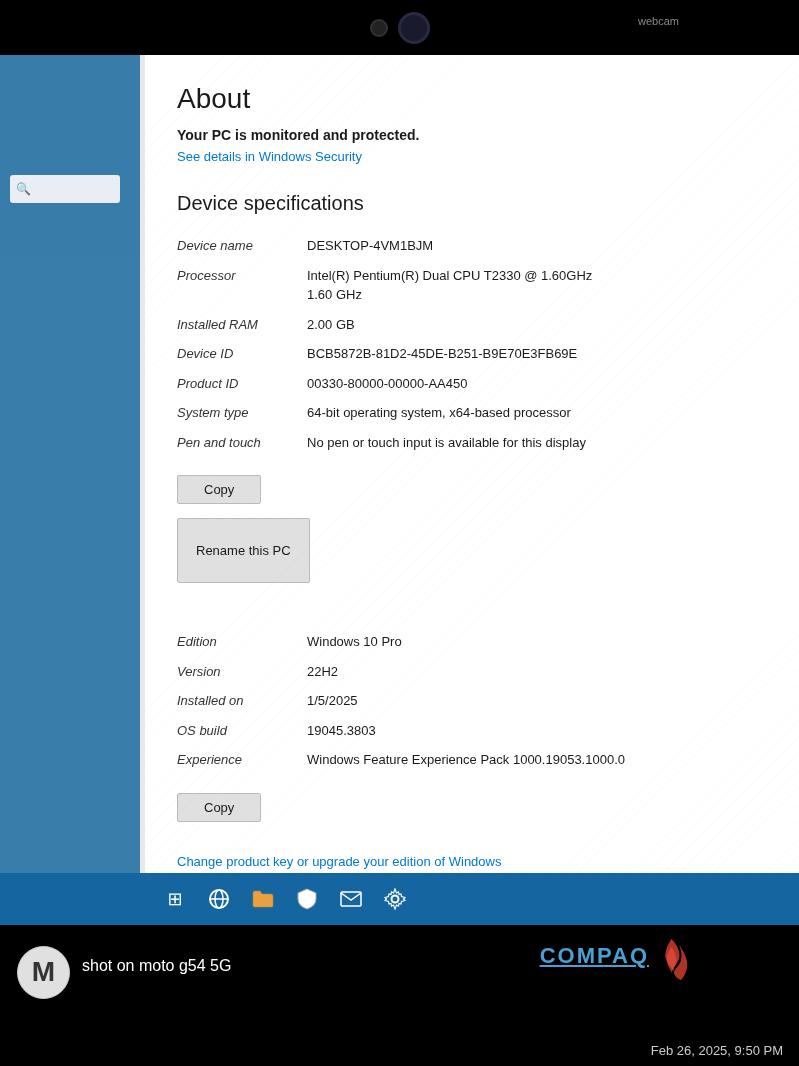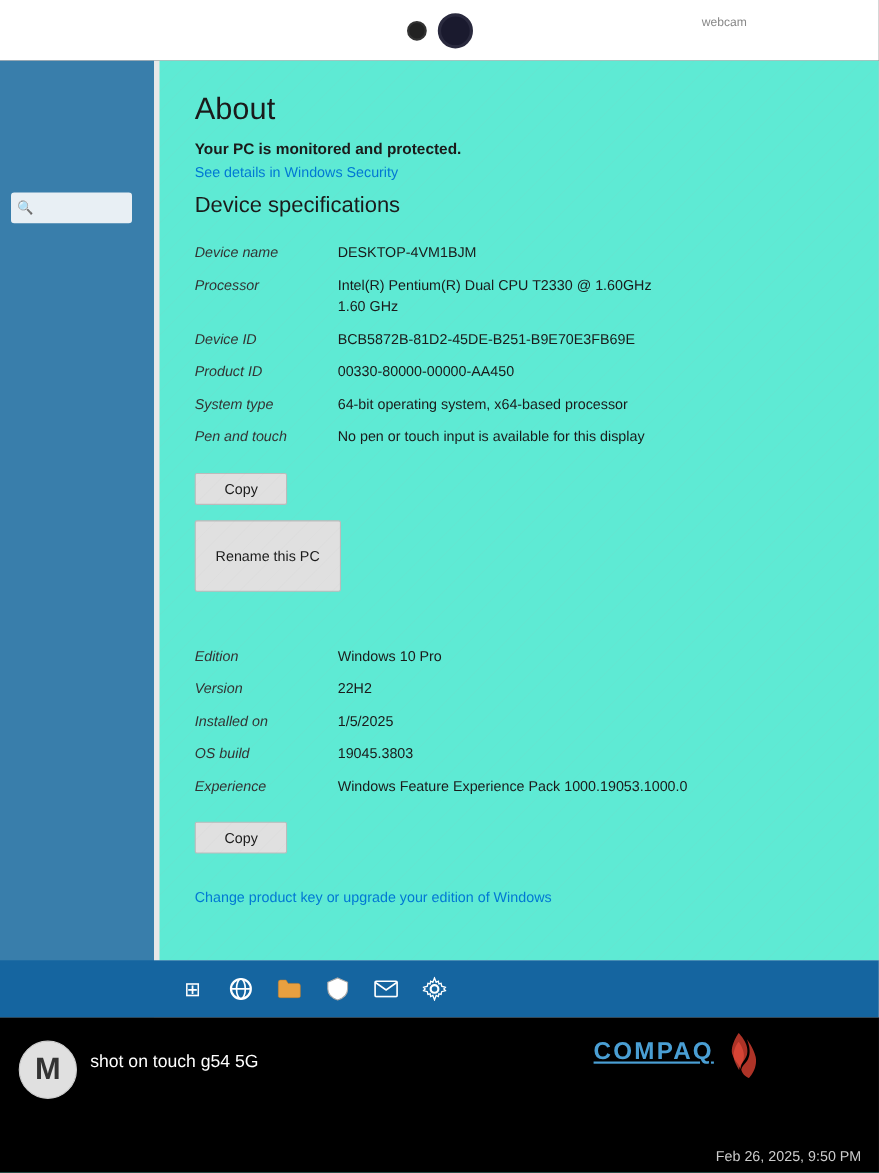--- a/index.html
+++ b/index.html
@@ -9,21 +9,21 @@
       background: #1a1a1a;
       font-family: 'Segoe UI', Arial, sans-serif;
       overflow: hidden;
       position: relative;
     }
 
     
     .phone-top-bar {
       width: 100%;
       height: 55px;
-      background: #ffffff;
+      background: #000000;
       display: flex;
       align-items: center;
       justify-content: center;
       position: relative;
     }
     .camera-area {
       display: flex;
       align-items: center;
       gap: 10px;
     }
@@ -110,21 +110,21 @@
       cursor: pointer;
     }
 
     
     .about-content {
       position: absolute;
       left: 145px;
       top: 0;
       right: 0;
       bottom: 52px;
-      background: #5eead4;
+      background: #ffffff;
       padding: 28px 32px;
       overflow-y: auto;
     }
 
     .page-title {
       font-size: 28px;
       font-weight: 300;
       color: #1a1a1a;
       margin-bottom: 12px;
     }
@@ -133,21 +133,21 @@
       font-size: 14px;
       font-weight: 600;
       color: #1a1a1a;
       margin-bottom: 6px;
     }
 
     .security-link {
       font-size: 13px;
       color: #0078d4;
       text-decoration: none;
-      margin-bottom: 12px;
+      margin-bottom: 28px;
       display: block;
     }
 
     .section-title {
       font-size: 20px;
       font-weight: 400;
       color: #1a1a1a;
       margin-bottom: 16px;
       margin-top: 8px;
     }
@@ -321,20 +321,24 @@
     <div class="spec-table">
       <div class="spec-row">
         <span class="spec-label">Device name</span>
         <span class="spec-value">DESKTOP-4VM1BJM</span>
       </div>
       <div class="spec-row">
         <span class="spec-label">Processor</span>
         <span class="spec-value">Intel(R) Pentium(R) Dual CPU T2330 @ 1.60GHz<br>1.60 GHz</span>
       </div>
       <div class="spec-row">
+        <span class="spec-label">Installed RAM</span>
+        <span class="spec-value">2.00 GB</span>
+      </div>
+      <div class="spec-row">
         <span class="spec-label">Device ID</span>
         <span class="spec-value">BCB5872B-81D2-45DE-B251-B9E70E3FB69E</span>
       </div>
       <div class="spec-row">
         <span class="spec-label">Product ID</span>
         <span class="spec-value">00330-80000-00000-AA450</span>
       </div>
       <div class="spec-row">
         <span class="spec-label">System type</span>
         <span class="spec-value">64-bit operating system, x64-based processor</span>
@@ -423,21 +427,21 @@
 
 <div class="phone-bottom-bar">
 
   <div class="motorola-logo">
     <svg viewBox="0 0 55 55" width="55" height="55">
       <circle cx="27.5" cy="27.5" r="26" fill="#e0e0e0" stroke="#ccc" stroke-width="1"></circle>
       <text x="27.5" y="36" text-anchor="middle" font-size="28" font-weight="bold" fill="#333" font-family="Arial">M</text>
     </svg>
   </div>
 
-  <span class="shot-on-text">shot on touch g54 5G</span>
+  <span class="shot-on-text">shot on moto g54 5G</span>
 
   <span class="compaq-logo">COMPAQ</span>
 
   <div class="flame-icon-area">
     <svg viewBox="0 0 35 45" width="35" height="45">
       <path d="M17.5 2 C17.5 2 28 12 25 22 C23 28 18 30 20 36 C22 42 27 43 27 43 C27 43 35 35 33 24 C31 15 25 8 25 8 C25 8 30 18 26 26 C24 30 20 32 20 36 C18 30 14 28 12 22 C9 14 17.5 2 17.5 2 Z" fill="#c0392b" opacity="0.9"></path>
       <path d="M17.5 10 C17.5 10 24 18 22 26 C21 30 18 32 18 36 C15 30 12 26 13 20 C14 14 17.5 10 17.5 10 Z" fill="#e74c3c" opacity="0.7"></path>
     </svg>
   </div>
 

